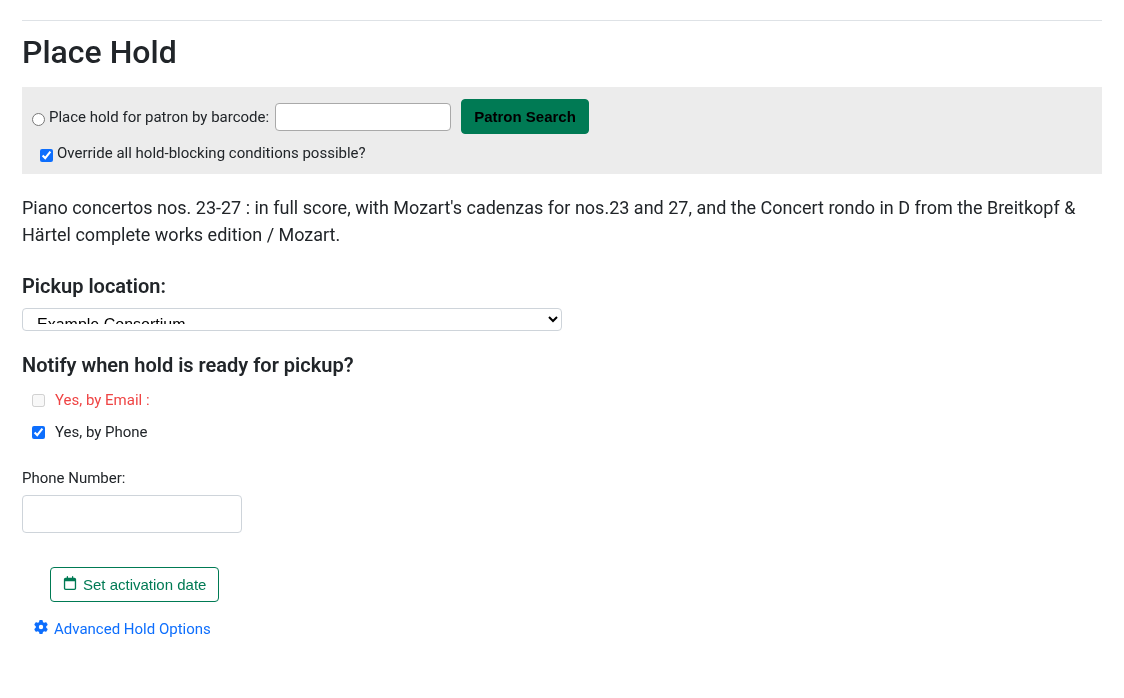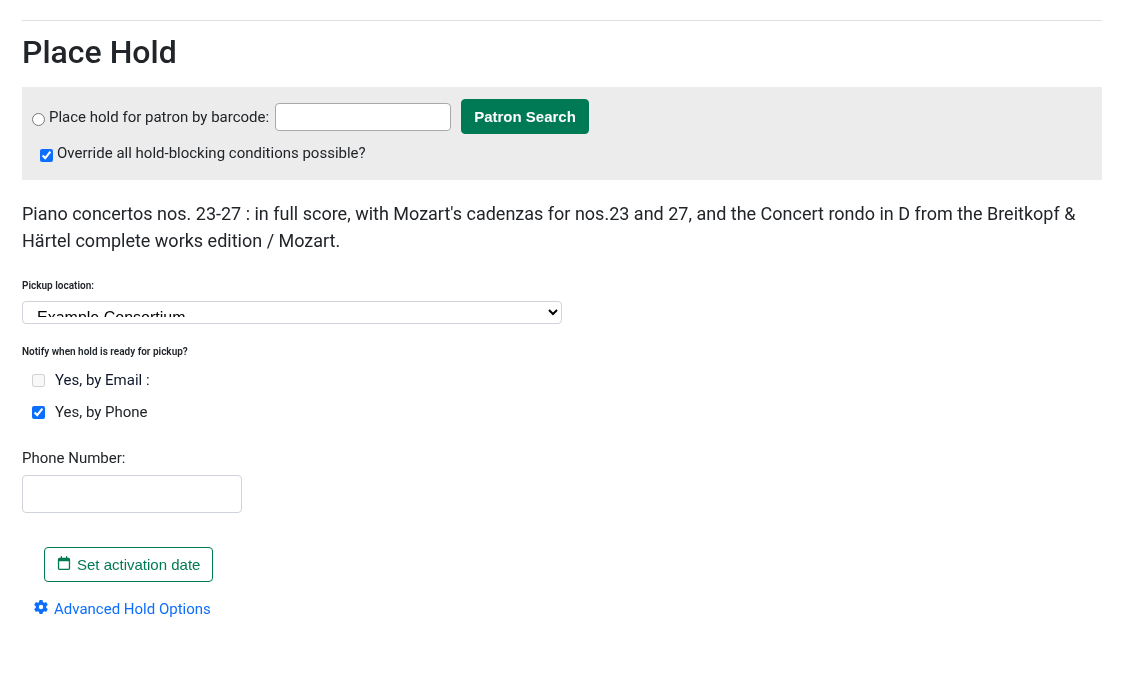--- a/index.html
+++ b/index.html
@@ -29,21 +29,21 @@
       background: #ececec;
       padding: 12px 10px;
       margin-bottom: 20px;
     }
     .gray-panel .row {
       display: flex;
       align-items: center;
       margin-bottom: 10px;
     }
     .gray-panel .row:last-child {
-      margin-bottom: 6px;
+      margin-bottom: 0;
       padding-left: 8px;
     }
     .gray-panel label {
       display: flex;
       align-items: flex-end;
       font-size: 15px;
     }
     input[type="radio"], input[type="checkbox"] {
       width: 13px;
       height: 13px;
@@ -66,37 +66,37 @@
       padding: 6px 12px;
       font-size: 15px;
       border-radius: 4px;
       border: 1px solid transparent;
       cursor: pointer;
       text-align: center;
       line-height: 1.4;
     }
     .btn-green {
       background: #007a54;
-      color: #ffffff;
+      color: #000000;
       border-color: #007a54;
       font-weight: 600;
     }
     .btn-outline-green {
       background: #fff;
       color: #007a54;
       border: 1px solid #007a54;
     }
     .item-title {
       font-size: 18px;
       line-height: 1.5;
       margin-bottom: 26px;
     }
     .form-label {
       font-weight: 600;
-      font-size: 10px;
+      font-size: 20px;
       display: block;
       margin-bottom: 10px;
     }
     .select-pickup {
       width: 540px;
       height: 23px;
       border: 1px solid #ced4da;
       border-radius: 4px;
       padding: 6px 10px;
       font-size: 16px;
@@ -146,21 +146,21 @@
       width: 15px;
       height: 15px;
       border-radius: 50%;
       background: #007a54;
       color: #fff;
       font-size: 11px;
       font-weight: bold;
       margin-left: 4px;
     }
     .activation-btn-wrap {
-      margin-left: 22px;
+      margin-left: 28px;
       margin-bottom: 18px;
     }
     .advanced-link {
       display: inline-flex;
       align-items: center;
       gap: 6px;
       color: #0d6efd;
       text-decoration: none;
       margin-left: 12px;
       margin-bottom: 24px;
@@ -207,21 +207,21 @@
   <label class="form-label">Pickup location:</label>
   <select class="select-pickup">
     <option>Example Consortium</option>
   </select>
 
   <div class="notify-section">
     <label class="form-label">Notify when hold is ready for pickup?</label>
 
     <div class="check-row">
       <input type="checkbox" disabled="" style="">
-      <span style="color:#0f172a;">Yes, by Email :</span>
+      <span style="color:#ef4444;">Yes, by Email :</span>
     </div>
 
     <div class="check-row">
       <input type="checkbox" checked="" style="">
       <span>Yes, by Phone</span>
     </div>
 
     <label class="phone-label">Phone Number:</label>
     <input type="text" class="phone-input" style="">
   </div>

